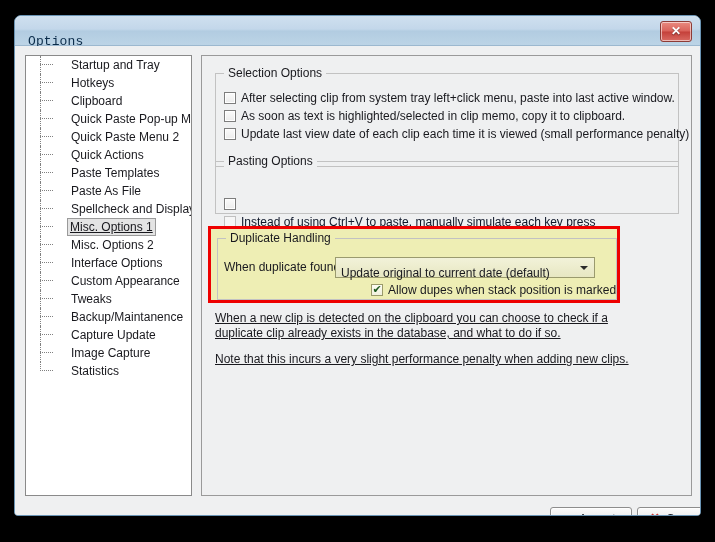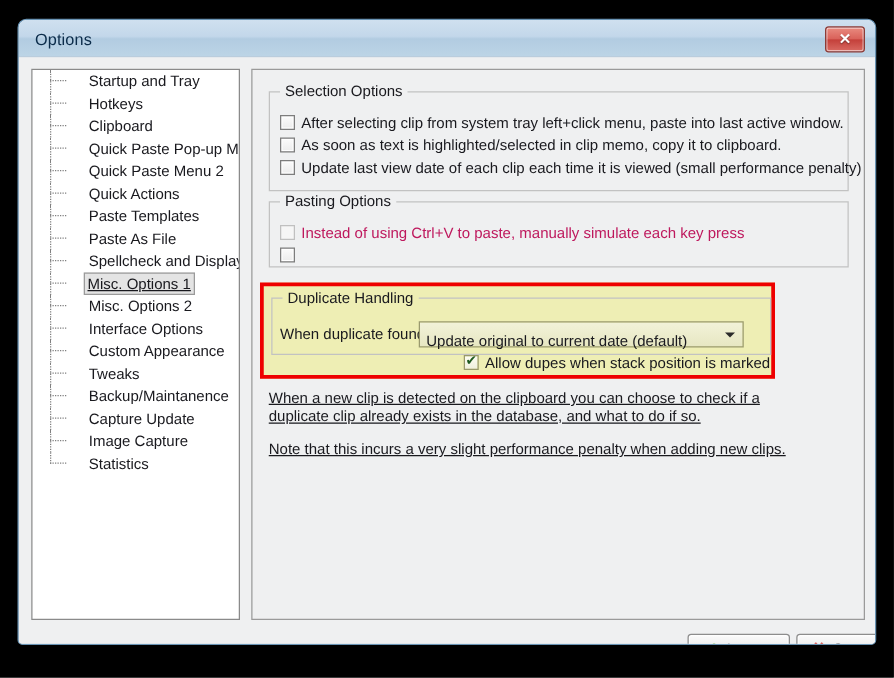--- a/index.html
+++ b/index.html
@@ -35,24 +35,25 @@
   #titlebar {
     position: relative;
     height: 29px;
     background: linear-gradient(to bottom, #cfe0ef 0%, #c3d7ea 45%, #b2cce1 52%, #bcd4e6 100%);
     border-bottom: 1px solid #9cb8cf;
     border-radius: 6px 6px 0 0;
   }
   #title-text {
     position: absolute;
     left: 13px;
-    top: 8px;
+    top: 18px;
     font-size: 13px;
     color: #0b2c4a;
     letter-spacing: 0.1px;
+    font-family: Liberation Mono, monospace;
   }
   #close-btn {
     position: absolute;
     right: 8px;
     top: 5px;
     width: 30px;
     height: 19px;
     border-radius: 3px;
     border: 1px solid #8d3b36;
     background: linear-gradient(to bottom, #e98b80 0%, #d9625a 48%, #c4403a 52%, #d96a62 100%);
@@ -158,33 +159,33 @@
     background: #eff0f1;
     font-size: 12px;
     color: #19191e;
     white-space: nowrap;
   }
 
   #grp-selection {
     left: 13px;
     top: 17px;
     width: 464px;
-    height: 80px;
+    height: 94px;
   }
   #grp-pasting {
     left: 13px;
     top: 105px;
     width: 464px;
     height: 53px;
   }
   #grp-duplicate {
     left: 6px;
     top: 9px;
     width: 400px;
-    height: 46px;
+    height: 62px;
     background: transparent;
   }
   #grp-duplicate > .gb-title { background: #eeeeb4; }
 
   
   #dup-highlight {
     position: absolute;
     left: 6px;
     top: 170px;
     width: 412px;
@@ -212,21 +213,21 @@
     vertical-align: -2px;
     margin-right: 5px;
     border: 1px solid #7d7d7d;
     background: linear-gradient(to bottom, #fbfbfb 0%, #ececec 100%);
     box-sizing: border-box;
     position: relative;
   }
   .cbx.inner {
     box-shadow: 0 0 0 1px #ffffff inset;
   }
-  .cb-row.disabled { color: #be185d; }
+  .cb-row.disabled { color: #0f172a; margin-top: 36px; }
   .cb-row.disabled .cbx {
     border-color: #c0c0c0;
     background: #f6f6f6;
   }
   .cbx.checked::after {
     content: "\2714";
     position: absolute;
     left: 0; right: 0;
     top: -3px;
     text-align: center;

